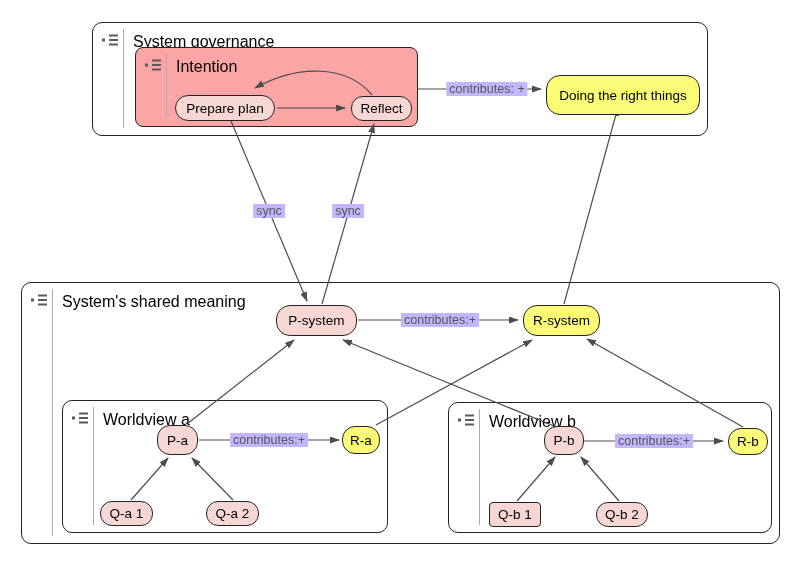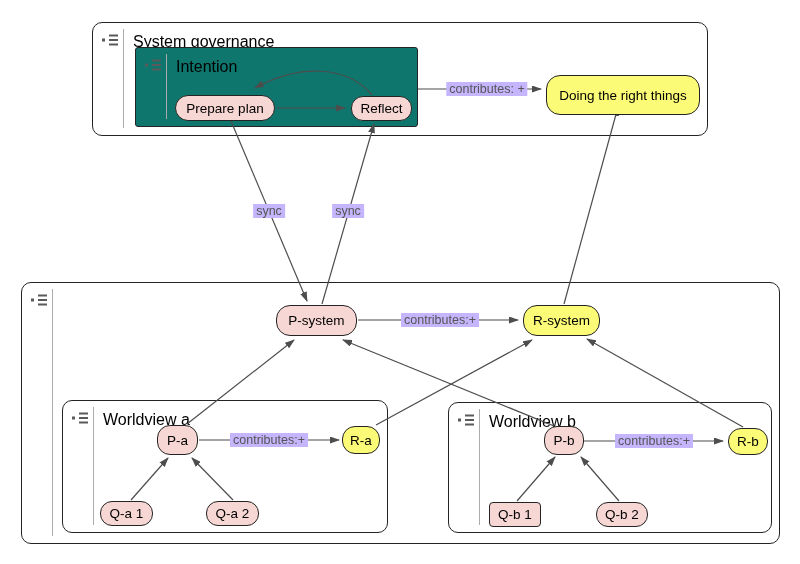--- a/index.html
+++ b/index.html
@@ -4,21 +4,21 @@
 <style>
   html,body{margin:0;padding:0;background:#ffffff;}
   #canvas{
     position:relative;width:800px;height:564px;background:#ffffff;overflow:hidden;
     font-family:"Liberation Sans", sans-serif;
   }
   .container{
     position:absolute;background:#ffffff;border:1.5px solid #242424;
     border-radius:10px;box-sizing:border-box;z-index:1;
   }
-  .container.pink{background:#0f766e;border-radius:3px;}
+  .container.pink{background:#fca5a5;border-radius:8px;}
   .hicon{position:absolute;left:9px;top:9px;width:17px;height:12px;}
   .vline{position:absolute;left:30px;top:6px;bottom:7px;width:1px;background:#ababab;}
   .ctitle{
     position:absolute;left:40px;top:10px;font-size:16px;color:#000;
     white-space:nowrap;line-height:18px;
   }
   .node{
     position:absolute;display:flex;align-items:center;justify-content:center;
     border:1.7px solid #242424;border-radius:13px;font-size:13.5px;color:#000;
     box-sizing:border-box;white-space:nowrap;z-index:4;background:#f7d7d4;
@@ -65,20 +65,21 @@
   <div class="container" style="left:21px;top:282px;width:759px;height:262px;">
     <span class="hicon">
       <svg width="17" height="12" viewBox="0 0 17 12">
           <rect x="0" y="4.5" width="3" height="3" fill="#5a5a5a"></rect>
           <rect x="7" y="0.5" width="9" height="2" fill="#5a5a5a"></rect>
           <rect x="7" y="5" width="9" height="2" fill="#5a5a5a"></rect>
           <rect x="7" y="9.5" width="9" height="2" fill="#5a5a5a"></rect>
         </svg>
     </span>
     <span class="vline"></span>
+    <span class="ctitle">System's shared meaning</span>
   </div>
 
   <div class="container" style="left:62px;top:400px;width:326px;height:133px;padding-left:35px;">
     <span class="hicon">
       <svg width="17" height="12" viewBox="0 0 17 12">
           <rect x="0" y="4.5" width="3" height="3" fill="#5a5a5a"></rect>
           <rect x="7" y="0.5" width="9" height="2" fill="#5a5a5a"></rect>
           <rect x="7" y="5" width="9" height="2" fill="#5a5a5a"></rect>
           <rect x="7" y="9.5" width="9" height="2" fill="#5a5a5a"></rect>
         </svg>

